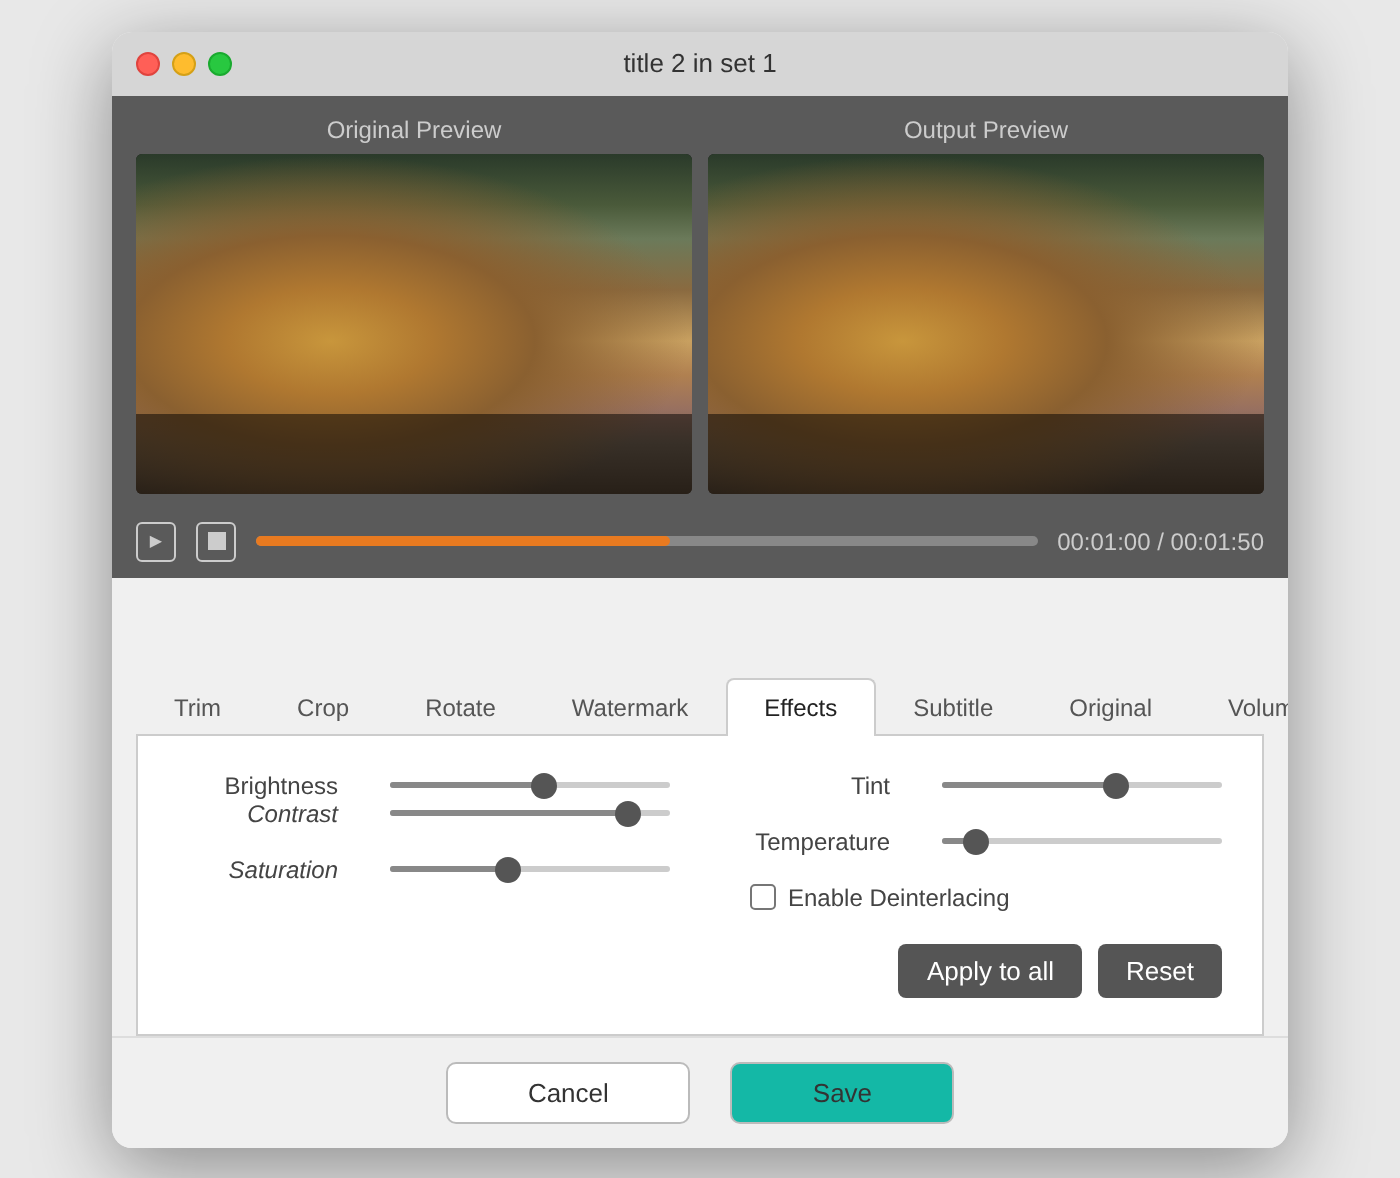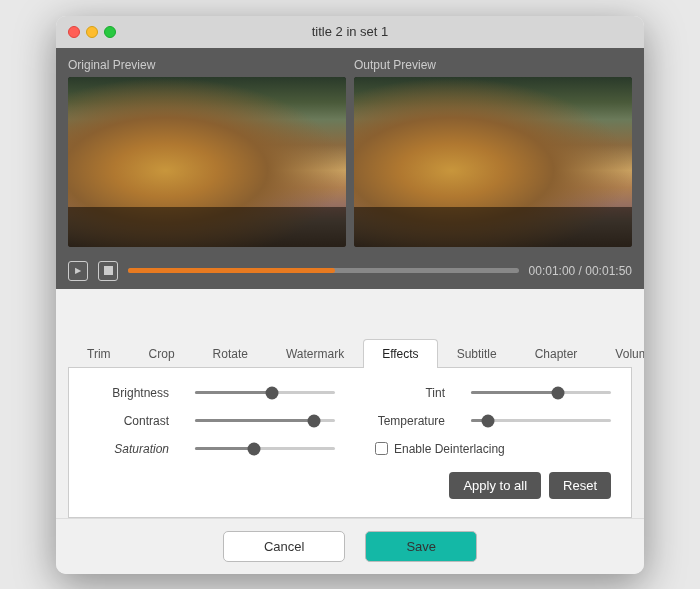--- a/index.html
+++ b/index.html
@@ -53,20 +53,21 @@
       padding: 10px 12px 8px;
       display: flex;
       gap: 8px;
     }
     .preview-panel {
       flex: 1;
     }
     .preview-label {
       color: #ccc;
       font-size: 12px;
+      text-align: center;
       margin-bottom: 5px;
     }
     .preview-video {
       width: 100%;
       height: 170px;
       background: #1a1a1a;
       border-radius: 3px;
       overflow: hidden;
       position: relative;
     }
@@ -354,36 +355,36 @@
   </div>
 
   <div class="tabs-area">
     <div class="tabs">
       <button class="tab">Trim</button>
       <button class="tab">Crop</button>
       <button class="tab">Rotate</button>
       <button class="tab">Watermark</button>
       <button class="tab active">Effects</button>
       <button class="tab">Subtitle</button>
-      <button class="tab">Chapter</button>
+      <button class="tab">Original</button>
       <button class="tab">Volume</button>
     </div>
 
     <div class="panel">
       <div class="controls-grid">
 
         <div>
           <div class="control-row">
             <span class="control-label">Brightness</span>
             <div class="slider-track">
               <div class="slider-fill brightness-fill"></div>
               <div class="slider-thumb brightness-thumb"></div>
             </div>
           </div>
-          <div class="control-row" style="margin-top:14px;">
+          <div class="control-row" style="font-style:italic;">
             <span class="control-label">Contrast</span>
             <div class="slider-track">
               <div class="slider-fill contrast-fill"></div>
               <div class="slider-thumb contrast-thumb"></div>
             </div>
           </div>
           <div class="control-row" style="margin-top:14px;font-style:italic;">
             <span class="control-label">Saturation</span>
             <div class="slider-track">
               <div class="slider-fill saturation-fill"></div>

